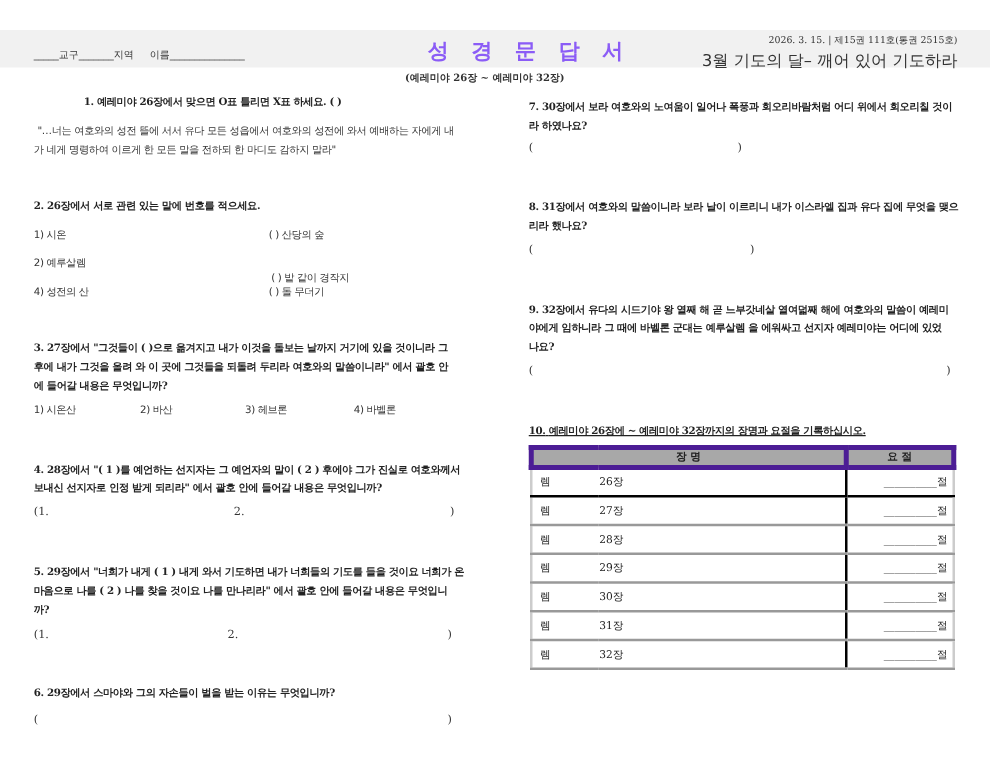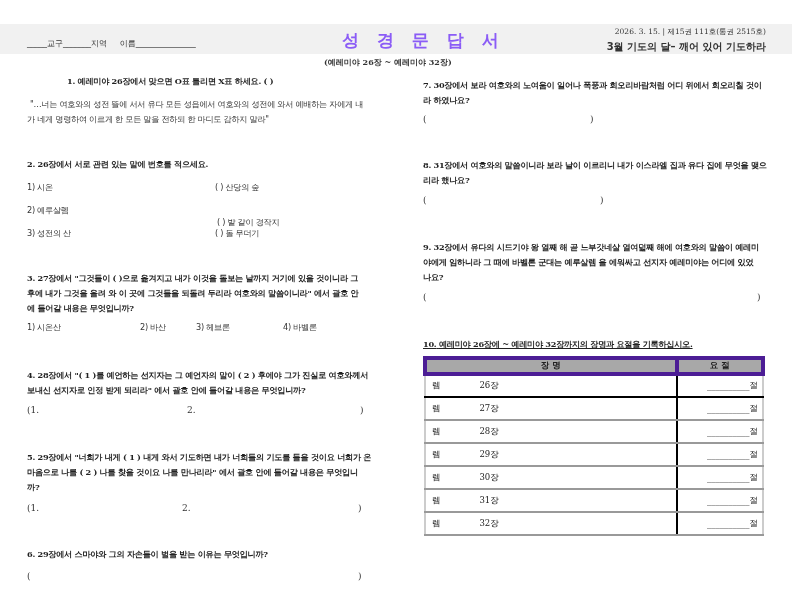--- a/index.html
+++ b/index.html
@@ -15,23 +15,22 @@
     font-family: "DejaVu Sans", sans-serif; white-space: pre;
   }
   .hdr-title {
     position: absolute; left: 342px; top: 29px; font-size: 17px; font-weight: bold;
     letter-spacing: 6px; color: #8b5cf6;
   }
   .hdr-date {
     position: absolute; right: 26px; top: 27px; font-size: 7.5px; color: #333;
   }
   .hdr-theme {
-    position: absolute; right: 26px; top: 40px; font-size: 10px; color: #333;
+    position: absolute; right: 26px; top: 40px; font-size: 13px; color: #333;
     font-family: "DejaVu Sans", sans-serif;
-    font-weight: bold;
   }
   .hdr-range {
     position: absolute; left: 324px; top: 57px; font-size: 8px; font-weight: bold; color: #333;
   }
 
   .q { position: absolute; font-size: 8.2px; line-height: 15px; color: #222; font-weight: bold; letter-spacing: -0.3px; }
   .line { position: absolute; font-size: 8.2px; color: #333; font-family: "DejaVu Sans", sans-serif; letter-spacing: -0.3px; }
   .paren { position: absolute; font-size: 9px; color: #333; }
 
   .tbl {
@@ -66,33 +65,33 @@
 </div>
 <div class="line" style="left:30px; top:99px;">"…너는 여호와의 성전 뜰에 서서 유다 모든 성읍에서 여호와의 성전에 와서 예배하는 자에게 내</div>
 <div class="line" style="left:27px; top:114px;">가 네게 명령하여 이르게 한 모든 말을 전하되 한 마디도 감하지 말라"</div>
 
 <div class="q" style="left:27px; top:157px;">
   <span>2.</span>
   <span>26장에서 서로 관련 있는 말에 번호를 적으세요.</span>
 </div>
 <div class="line" style="left:27px; top:182px;">1) 시온</div>
 <div class="line" style="left:27px; top:205px;">2) 예루살렘</div>
-<div class="line" style="left:27px; top:228px;">3) 성전의 산</div>
+<div class="line" style="left:27px; top:228px;">4) 성전의 산</div>
 <div class="line" style="left:215px; top:182px;">(      ) 산당의 숲</div>
 <div class="line" style="left:217px; top:205px;margin-top:12px;">(      ) 밭 같이 경작지</div>
 <div class="line" style="left:215px; top:228px;">(      ) 돌 무더기</div>
 
 <div class="q" style="left:27px; top:271px;">
   <span>3.</span>
   <span>27장에서 "그것들이 (      )으로 옮겨지고 내가 이것을 돌보는 날까지 거기에 있을 것이니라 그</span>
 </div>
 <div class="q" style="left:27px; top:286px;">후에 내가 그것을 올려 와 이 곳에 그것들을 되돌려 두리라 여호와의 말씀이니라" 에서 괄호 안</div>
 <div class="q" style="left:27px; top:301px;">에 들어갈 내용은 무엇입니까?</div>
 <div class="line" style="left:27px; top:322px;">1) 시온산</div>
-<div class="line" style="left:112px; top:322px;margin-left:28px;">2) 바산</div>
+<div class="line" style="left:112px; top:322px;">2) 바산</div>
 <div class="line" style="left:196px; top:322px;">3) 헤브론</div>
 <div class="line" style="left:283px; top:322px;">4) 바벨론</div>
 
 <div class="q" style="left:27px; top:368px;">
   <span>4.</span>
   <span>28장에서 "( 1 )를 예언하는 선지자는 그 예언자의 말이 ( 2 ) 후에야 그가 진실로 여호와께서</span>
 </div>
 <div class="q" style="left:27px; top:383px;">보내신 선지자로 인정 받게 되리라" 에서 괄호 안에 들어갈 내용은 무엇입니까?</div>
 <div class="paren" style="left:27px; top:405px;">(1.</div>
 <div class="paren" style="left:187px; top:405px;">2.</div>

